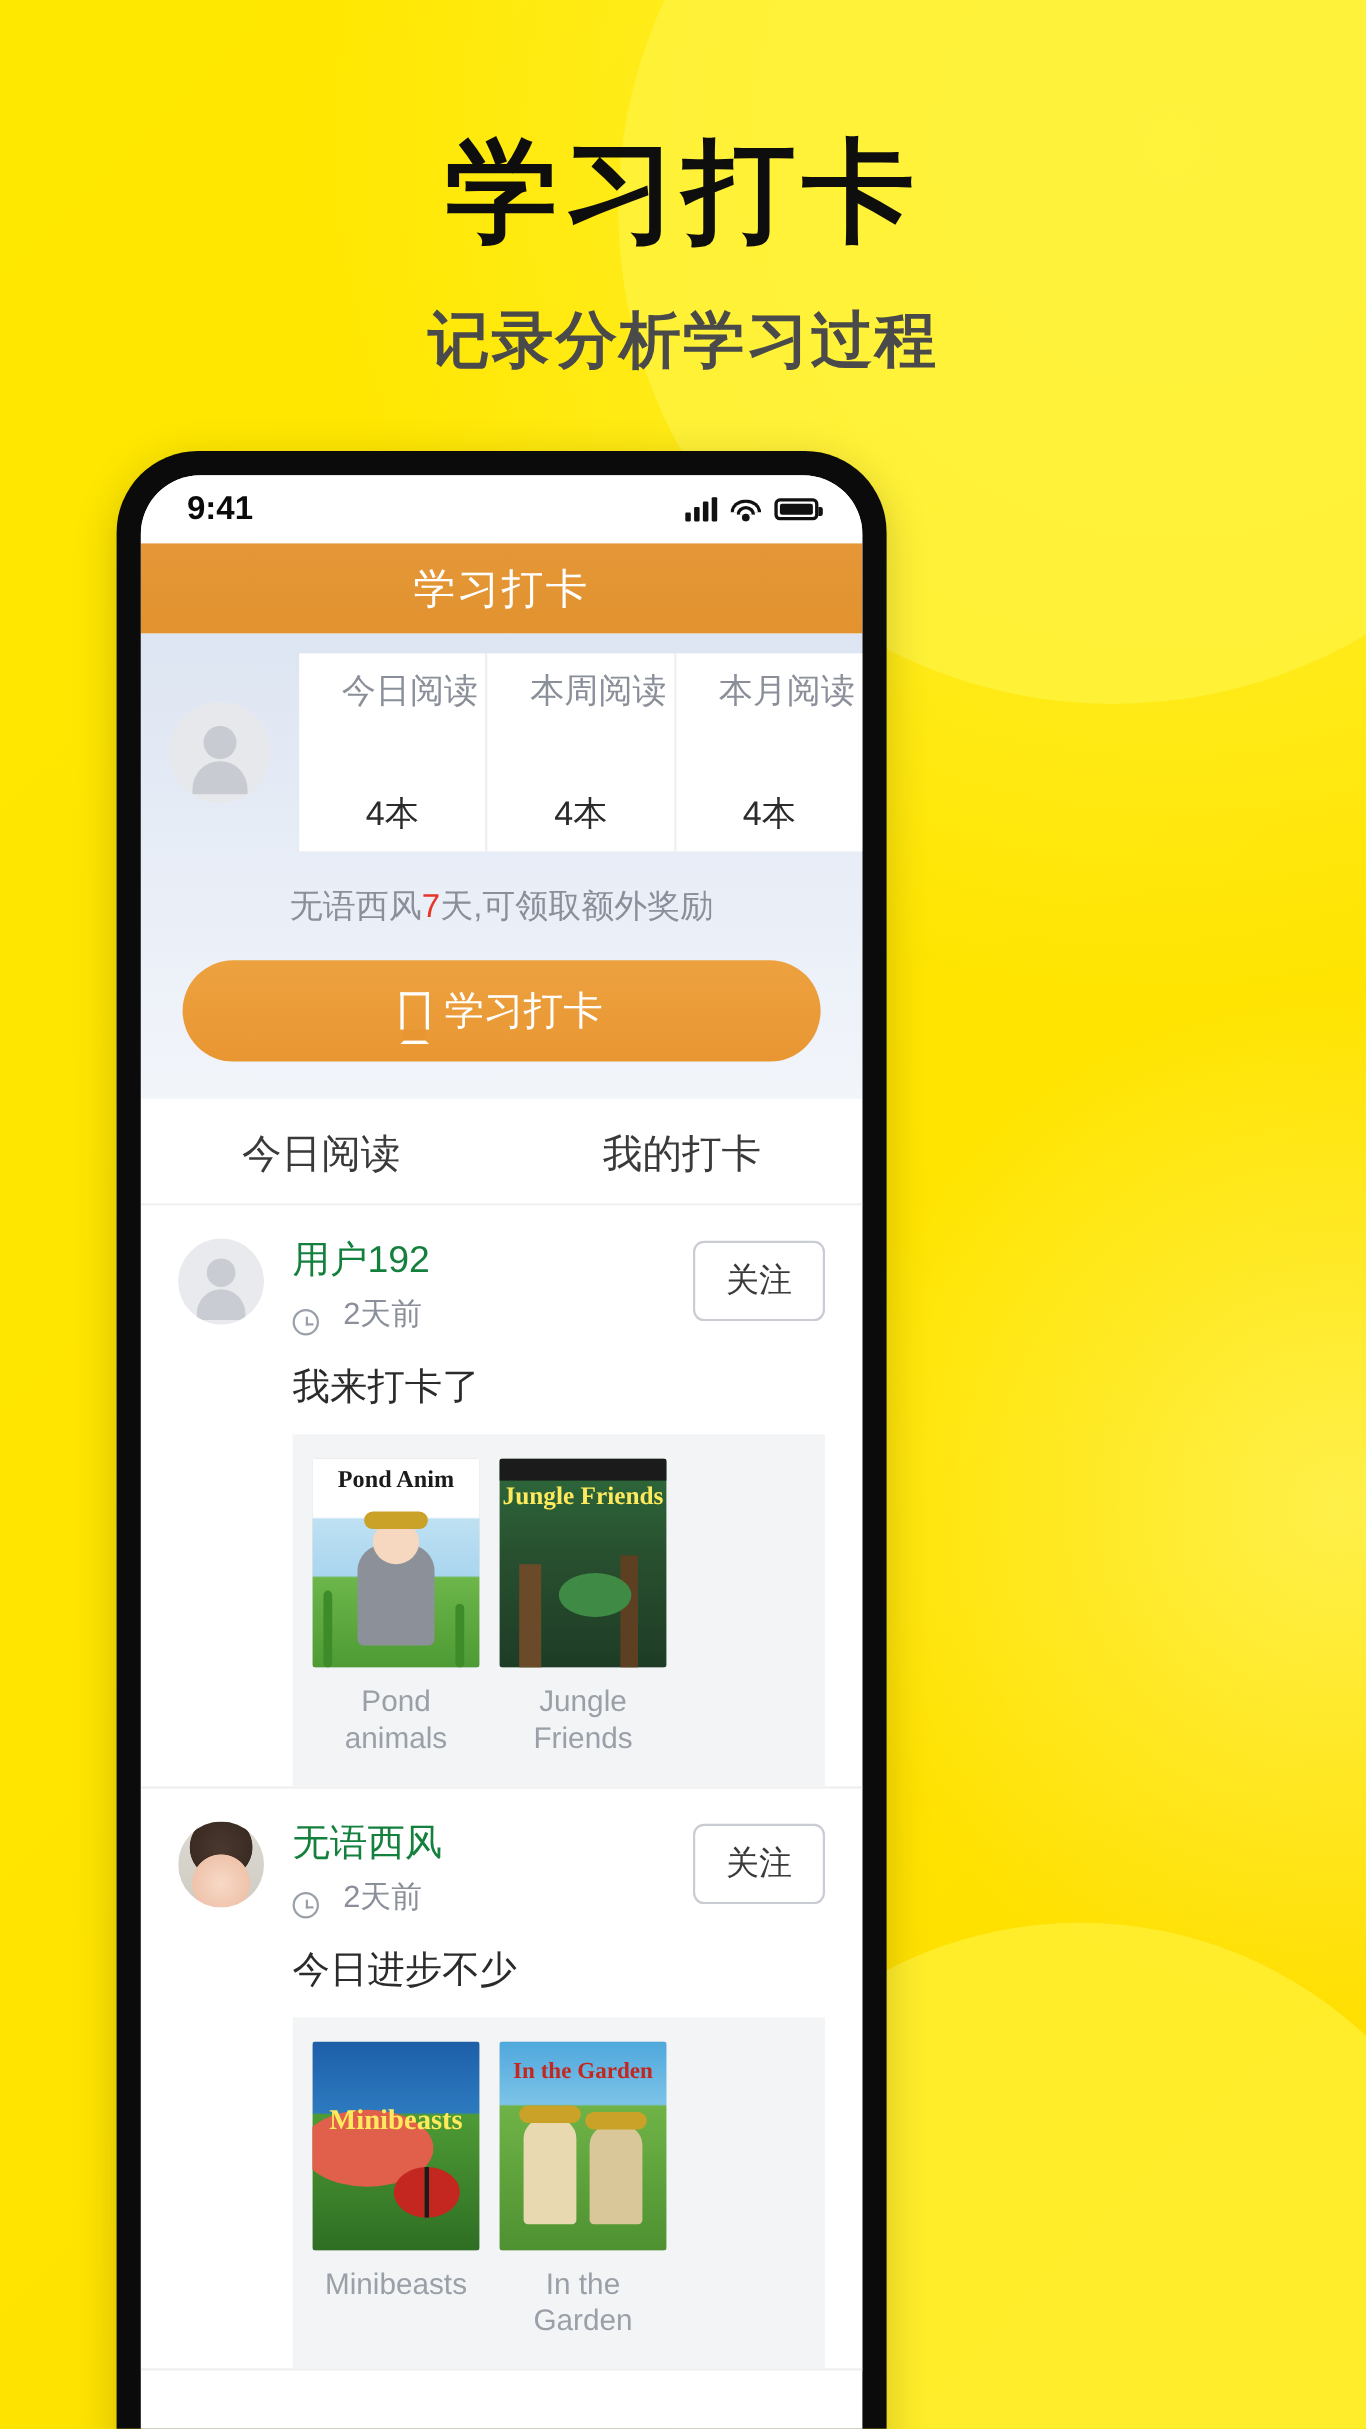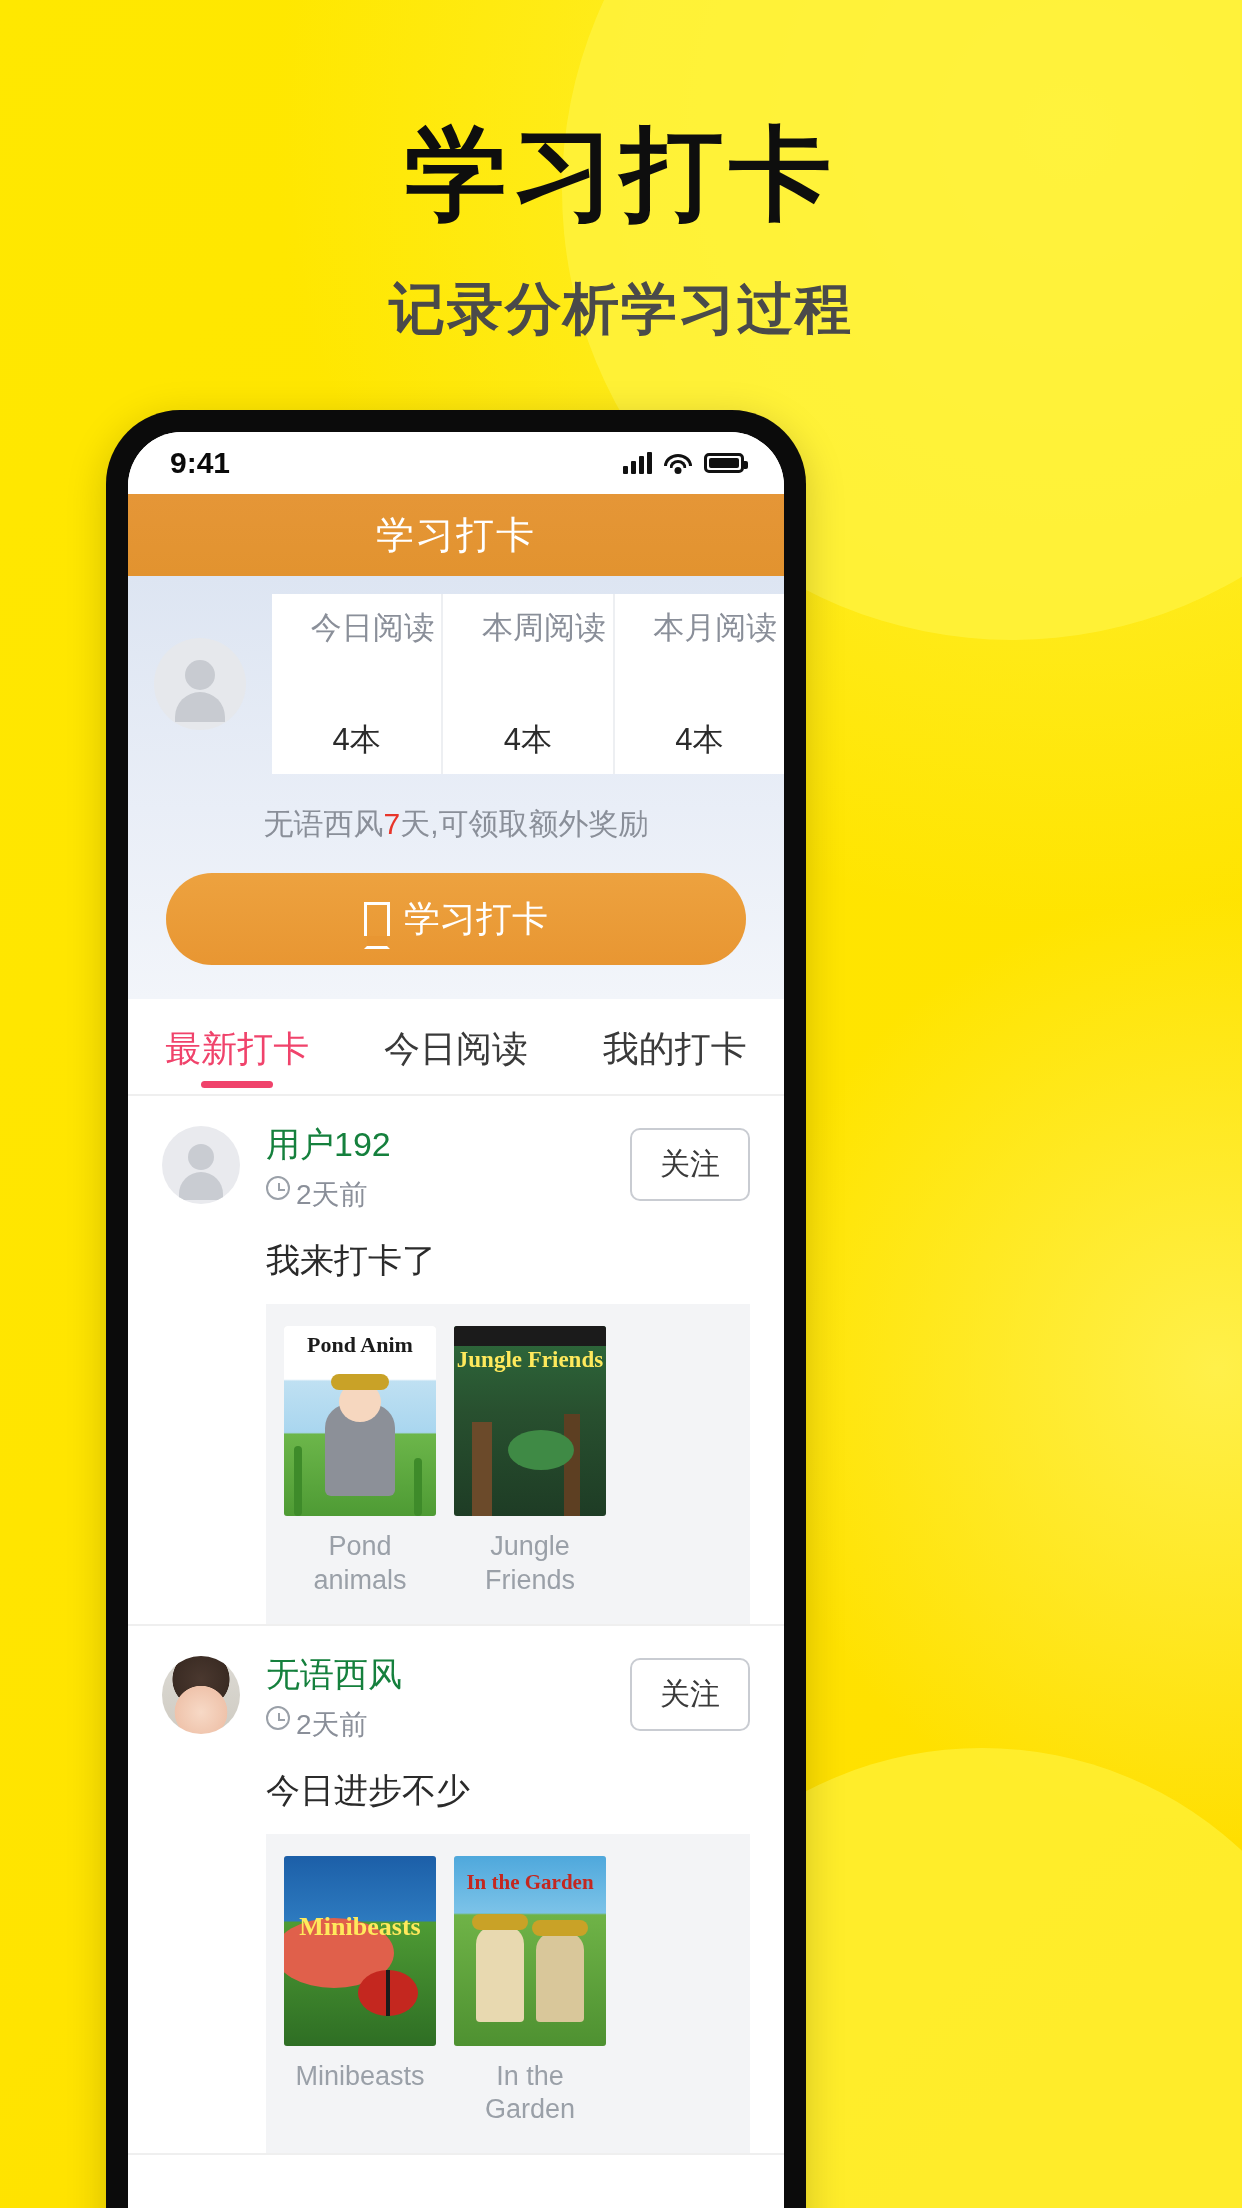--- a/index.html
+++ b/index.html
@@ -240,21 +240,21 @@
   .avatar-sm.photo{
     background:
       radial-gradient(circle at 50% 72%, #F7D9C6 0%, #EFC3AB 38%, rgba(239,195,171,0) 39%),
       radial-gradient(circle at 50% 30%, #4A382F 0%, #3A2B23 42%, rgba(58,43,35,0) 43%),
       linear-gradient(180deg,#DCDAD4 0%,#CFCBC2 100%);
   }
   .post-meta{ margin-left:26px; flex:1; }
   .post-user{ font-size:34px; color:#15803d; }
   .post-time{
     font-size:28px; color:#8A8F99; margin-top:8px;
-    display:flex; align-items:flex-start; gap:6px;
+    display:flex; align-items:flex-end; gap:22px;
   }
   .clock-icon{
     width:24px; height:24px; border:2px solid #9AA0A8;
     border-radius:50%; position:relative; flex:none;
   }
   .clock-icon::before{
     content:""; position:absolute; left:10px; top:5px;
     width:2px; height:8px; background:#9AA0A8;
   }
   .clock-icon::after{
@@ -396,21 +396,20 @@
 
       <div class="checkin-wrap">
         <button class="checkin-btn">
           <span class="bookmark-icon"></span>
           <span>学习打卡</span>
         </button>
       </div>
     </div>
 
     <div class="tabs">
-      <div class="tab active">最新打卡</div>
       <div class="tab">今日阅读</div>
       <div class="tab">我的打卡</div>
     </div>
 
     <div class="feed">
 
       <div class="post">
         <div class="post-head">
           <div class="avatar-sm ph"></div>
           <div class="post-meta">

